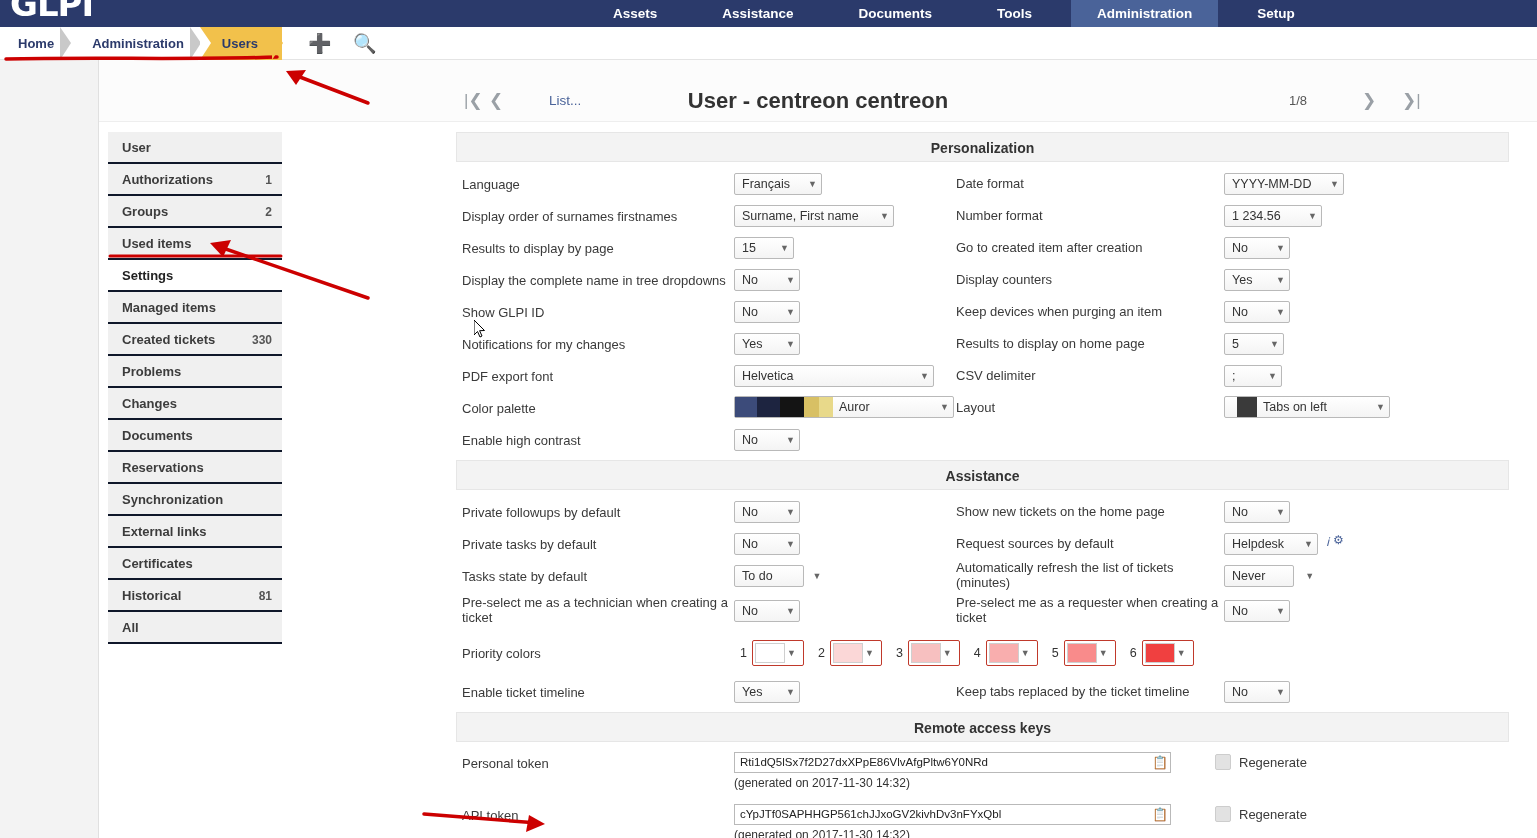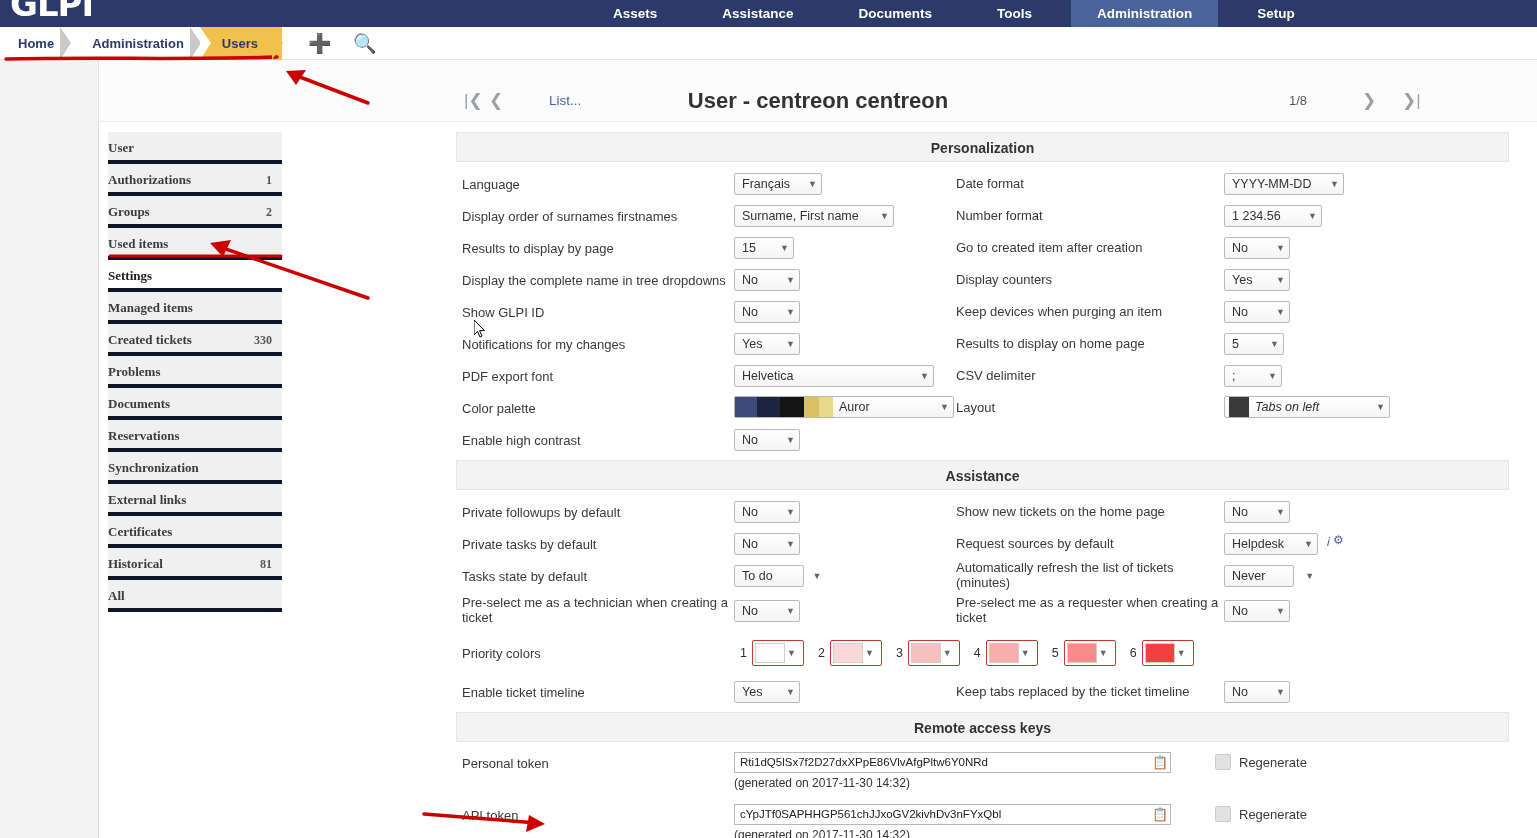--- a/index.html
+++ b/index.html
@@ -104,24 +104,24 @@
   }
 
   
   .tabs {
     position: absolute; left: 9px; top: 72px; width: 174px;
   }
   .tab {
     position: relative;
     height: 32px; line-height: 32px;
     background: #f0f0f0;
-    border-bottom: 4px solid #0f172a;
+    border-bottom: 2px solid #0f172a;
+    padding-left: 14px;
     font-size: 13px; font-weight: bold; color: #3c3c3c;
     cursor: pointer;
-    font-family: Liberation Serif, serif;
   }
   .tab.selected { background: #ffffff; color: #222; }
   .tab .badge {
     position: absolute; right: 10px; top: 0;
     font-size: 12px; font-weight: bold; color: #555;
   }
 
   
   .form {
     position: absolute; left: 357px; top: 72px; width: 1053px;
@@ -164,21 +164,21 @@
   .palette-sel { padding-left: 0; }
   .swatch {
     display: inline-block; width: 98px; height: 20px;
     background: linear-gradient(90deg,#3c4b7a 0 22%, #1d2440 22% 46%, #141414 46% 70%, #d8c064 70% 86%, #e8d98a 86% 100%);
     margin-right: 6px;
   }
   .swatch-small {
     display: inline-block; width: 20px; height: 20px; background: #3a3a3a;
     margin-right: 6px;
   }
-  .layout-sel { padding-left: 4px; font-style: italic; }
+  .layout-sel { padding-left: 12px; }
 
   
   .prio-wrap { display: flex; align-items: center; padding-left: 6px; gap: 2px; }
   .prio-item { display: flex; align-items: center; margin-right: 12px; }
   .prio-num { font-size: 12.5px; margin-right: 5px; color: #333; }
   .colorbox {
     display: inline-flex; align-items: center;
     height: 26px; width: 52px;
     border: 1px solid #c0392b; border-radius: 2px;
     background: #ffffff;
@@ -295,20 +295,24 @@
       </div>
       <div class="tab">
         <span>Created tickets</span>
         <span class="badge">330</span>
       </div>
       <div class="tab">
         <span>Problems</span>
         <span class="badge"></span>
       </div>
       <div class="tab">
+        <span>Changes</span>
+        <span class="badge"></span>
+      </div>
+      <div class="tab">
         <span>Documents</span>
         <span class="badge"></span>
       </div>
       <div class="tab">
         <span>Reservations</span>
         <span class="badge"></span>
       </div>
       <div class="tab">
         <span>Synchronization</span>
         <span class="badge"></span>

